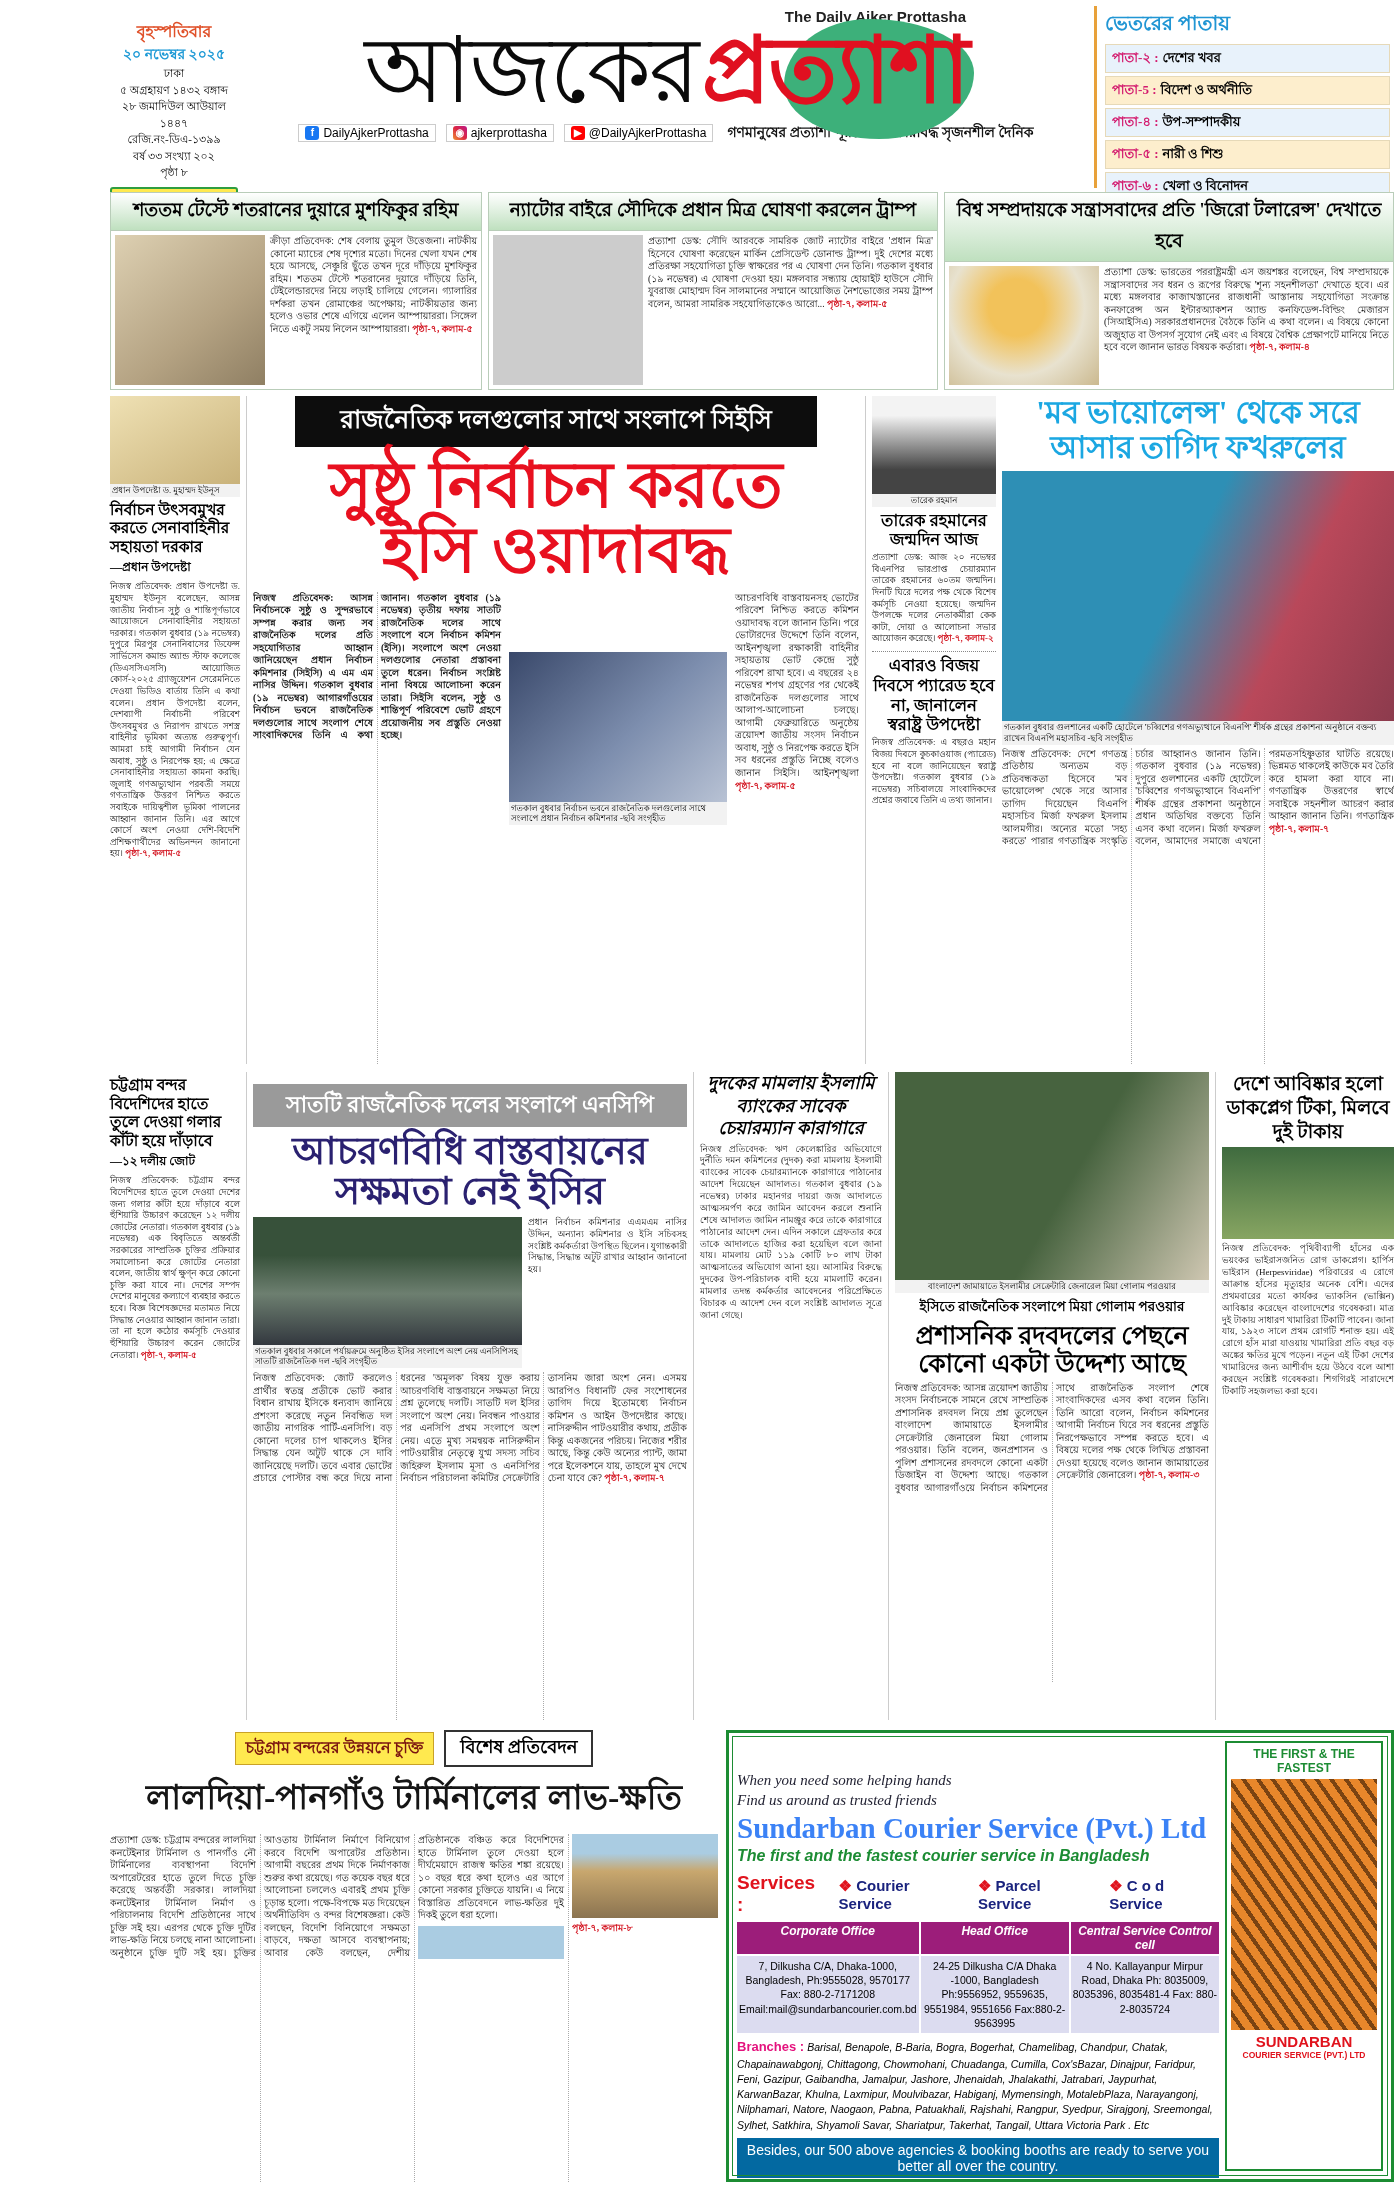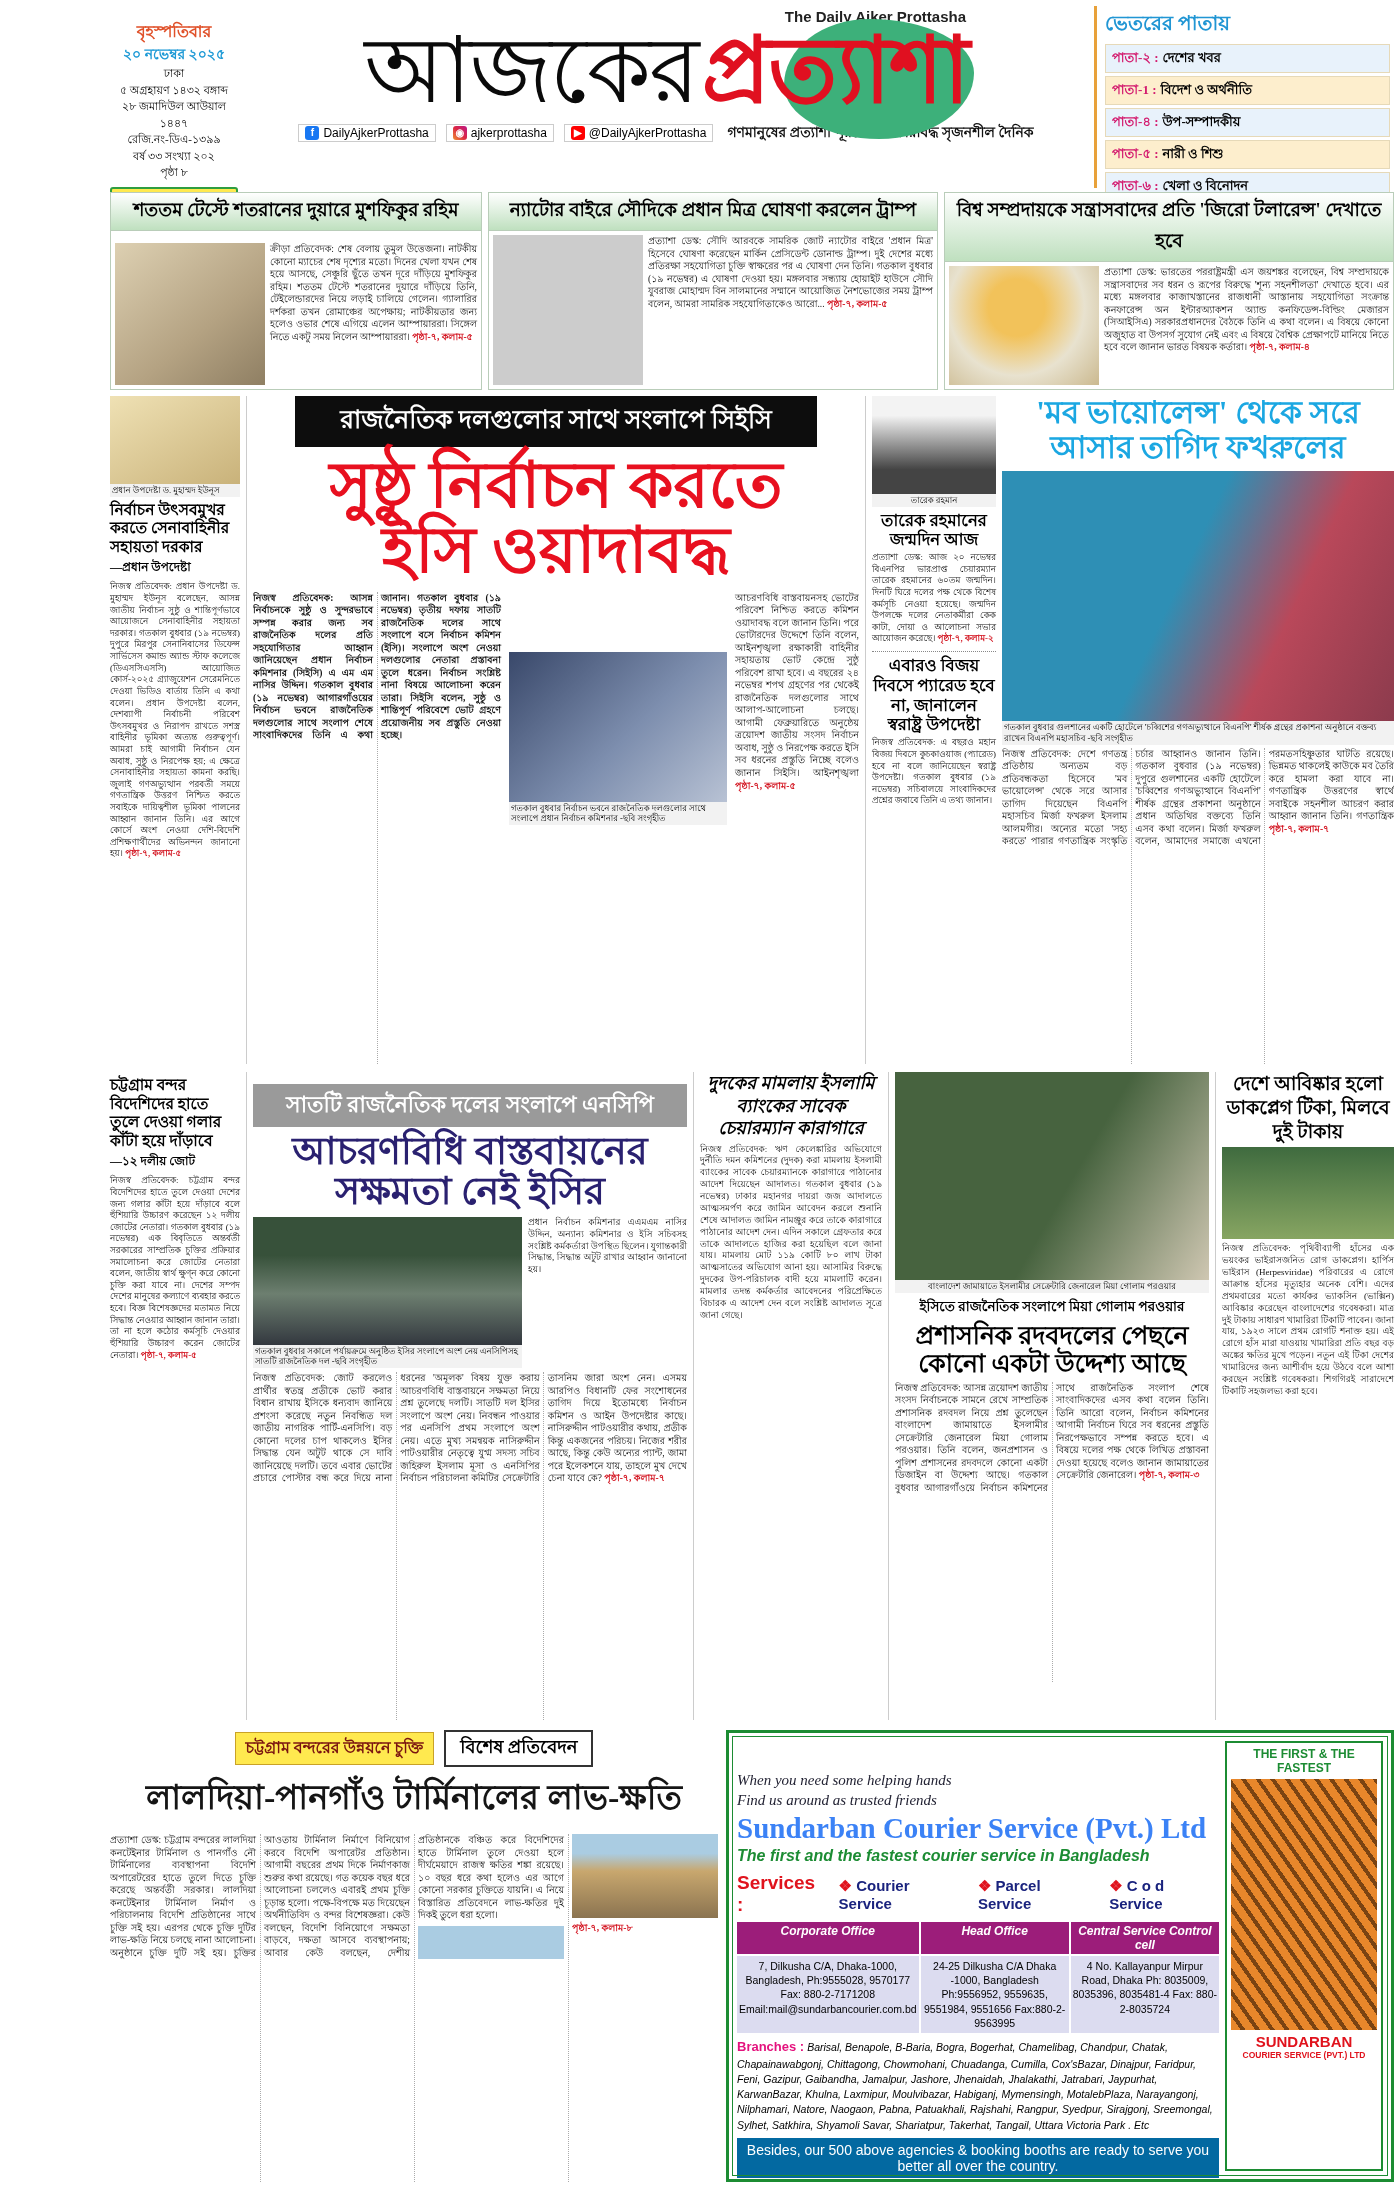--- a/index.html
+++ b/index.html
@@ -48,21 +48,21 @@
   .cont { color:#d31420; font-weight:bold; white-space:nowrap; }
   .dotted-top { border-top:1px dotted #888; }
 
   
   .top-strip { display:flex; gap:6px; margin-top:4px; height:198px; }
   .tcard { border:1px solid #b9cdb9; display:flex; flex-direction:column; }
   .tcard .bar { background:linear-gradient(#ffffff,#bfe0bf); font-weight:bold; font-size:18.5px; text-align:center;
                 padding:3px 2px; border-bottom:1px solid #b9cdb9; }
   .tcard .content { flex:1; display:flex; gap:5px; padding:4px; overflow:hidden; }
   .tcard .photo { width:150px; height:100%; flex:none; }
-  .t1 { width:372px;gap:8px; } .t2 { width:450px; } .t3 { flex:1; }
+  .t1 { width:372px; } .t2 { width:450px; } .t3 { flex:1; }
 
   
   .main-band { display:flex; margin-top:6px; height:668px; gap:6px; }
   .col-yunus { width:130px; }
   .col-yunus .photo { height:88px; background:linear-gradient(150deg,#efe1b4,#c9b27a); }
   .h-small { font-size:15.5px; font-weight:bold; line-height:1.2; margin:4px 0 2px; }
   .h-sub { font-size:12px; font-weight:bold; margin-bottom:3px; }
   .center-main { flex:1; display:flex; flex-direction:column; border-left:1px solid #ccc; border-right:1px solid #ccc; padding:0 6px; }
   .kicker-black { background:#0d0d0d; color:#fff; font-weight:bold; font-size:25px; text-align:center;
                   padding:4px 10px; width:86%; margin:0 auto; }
@@ -179,21 +179,21 @@
       </div>
     </div>
 
     <div class="index-box">
       <div class="index-title">ভেতরের পাতায়</div>
       <div class="index-item">
         <span class="index-page">পাতা-২ :</span>
         <span>দেশের খবর</span>
       </div>
       <div class="index-item">
-        <span class="index-page">পাতা-1 :</span>
+        <span class="index-page">পাতা-5 :</span>
         <span>বিদেশ ও অর্থনীতি</span>
       </div>
       <div class="index-item">
         <span class="index-page">পাতা-৪ :</span>
         <span>উপ-সম্পাদকীয়</span>
       </div>
       <div class="index-item">
         <span class="index-page">পাতা-৫ :</span>
         <span>নারী ও শিশু</span>
       </div>

